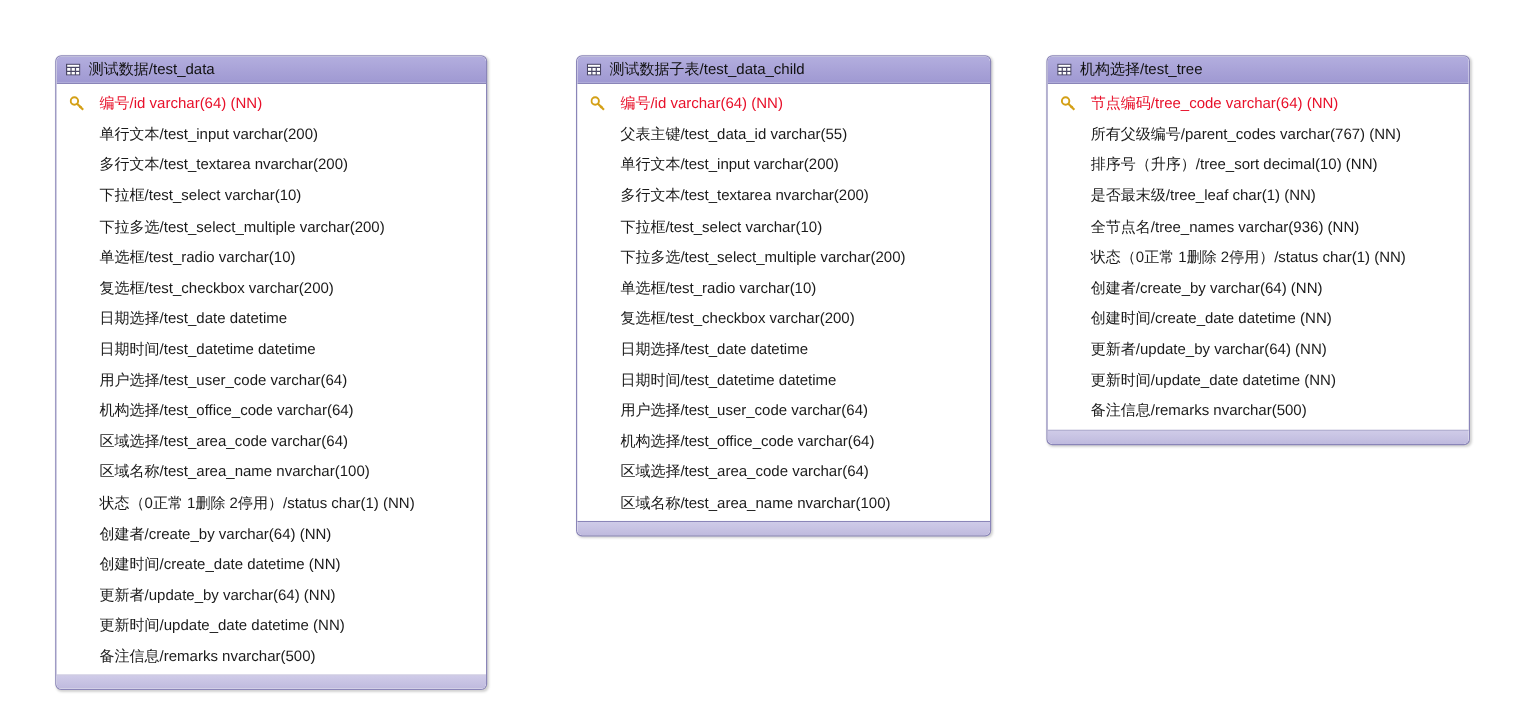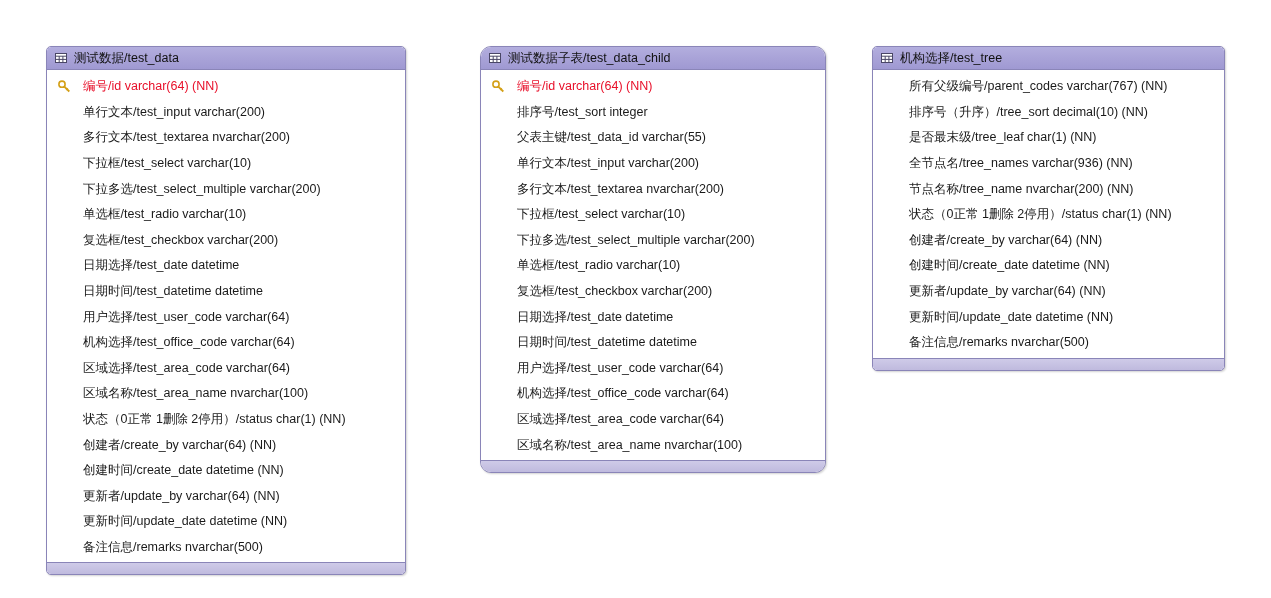--- a/index.html
+++ b/index.html
@@ -80,21 +80,21 @@
     color: #e8102a;
   }
   .entity-footer {
     height: 11px;
     background: linear-gradient(to bottom, #cfcbe8 0%, #bfbade 100%);
     border-top: 1px solid #8a85b8;
     border-radius: 0 0 4px 4px;
   }
   
   #ent-0 { left: 46px;  top: 46px;  width: 360px; }
-  #ent-1 { left: 480px; top: 46px;  width: 346px; border-radius: 11px; }
+  #ent-1 { left: 480px; top: 46px;  width: 346px; }
   #ent-2 { left: 872px; top: 46px;  width: 353px; }
 </style>
 </head>
 <body>
 
 <div id="canvas">
 
   <div class="entity" id="ent-0">
     <div class="entity-header">
       <span class="table-icon">
@@ -218,24 +218,20 @@
               <circle cx="4" cy="4.2" r="3.1" fill="none" stroke="#d4a017" stroke-width="1.6"></circle>
               <path d="M6.1 6.3 L11.3 11.5" stroke="#d4a017" stroke-width="1.8" fill="none"></path>
               <path d="M8.3 9.9 L9.8 8.4" stroke="#d4a017" stroke-width="1.6"></path>
             </svg>
           </span>
         </span>
         <span class="attr-label">编号/id varchar(64) (NN)</span>
       </div>
       <div class="attr-row">
         <span class="attr-key"></span>
-        <span class="attr-label">排序号/test_sort integer</span>
-      </div>
-      <div class="attr-row">
-        <span class="attr-key"></span>
         <span class="attr-label">父表主键/test_data_id varchar(55)</span>
       </div>
       <div class="attr-row">
         <span class="attr-key"></span>
         <span class="attr-label">单行文本/test_input varchar(200)</span>
       </div>
       <div class="attr-row">
         <span class="attr-key"></span>
         <span class="attr-label">多行文本/test_textarea nvarchar(200)</span>
       </div>
@@ -290,39 +286,47 @@
           <rect x="0.5" y="0.5" width="11" height="9" fill="#ffffff" stroke="#4a4766"></rect>
           <line x1="0.5" y1="3.2" x2="11.5" y2="3.2" stroke="#4a4766"></line>
           <line x1="0.5" y1="6.4" x2="11.5" y2="6.4" stroke="#4a4766"></line>
           <line x1="4.2" y1="3.2" x2="4.2" y2="9.5" stroke="#4a4766"></line>
           <line x1="7.9" y1="3.2" x2="7.9" y2="9.5" stroke="#4a4766"></line>
         </svg>
       </span>
       <span class="entity-title">机构选择/test_tree</span>
     </div>
     <div class="entity-body">
+      <div class="attr-row pk">
+        <span class="attr-key">
+          <span class="key-icon">
+            <svg width="13" height="13" viewBox="0 0 13 13">
+              <circle cx="4" cy="4.2" r="3.1" fill="none" stroke="#d4a017" stroke-width="1.6"></circle>
+              <path d="M6.1 6.3 L11.3 11.5" stroke="#d4a017" stroke-width="1.8" fill="none"></path>
+              <path d="M8.3 9.9 L9.8 8.4" stroke="#d4a017" stroke-width="1.6"></path>
+            </svg>
+          </span>
+        </span>
+        <span class="attr-label">节点编码/tree_code varchar(64) (NN)</span>
+      </div>
       <div class="attr-row">
         <span class="attr-key"></span>
         <span class="attr-label">所有父级编号/parent_codes varchar(767) (NN)</span>
       </div>
       <div class="attr-row">
         <span class="attr-key"></span>
         <span class="attr-label">排序号（升序）/tree_sort decimal(10) (NN)</span>
       </div>
       <div class="attr-row">
         <span class="attr-key"></span>
         <span class="attr-label">是否最末级/tree_leaf char(1) (NN)</span>
       </div>
       <div class="attr-row">
         <span class="attr-key"></span>
         <span class="attr-label">全节点名/tree_names varchar(936) (NN)</span>
-      </div>
-      <div class="attr-row">
-        <span class="attr-key"></span>
-        <span class="attr-label">节点名称/tree_name nvarchar(200) (NN)</span>
       </div>
       <div class="attr-row">
         <span class="attr-key"></span>
         <span class="attr-label">状态（0正常 1删除 2停用）/status char(1) (NN)</span>
       </div>
       <div class="attr-row">
         <span class="attr-key"></span>
         <span class="attr-label">创建者/create_by varchar(64) (NN)</span>
       </div>
       <div class="attr-row">

